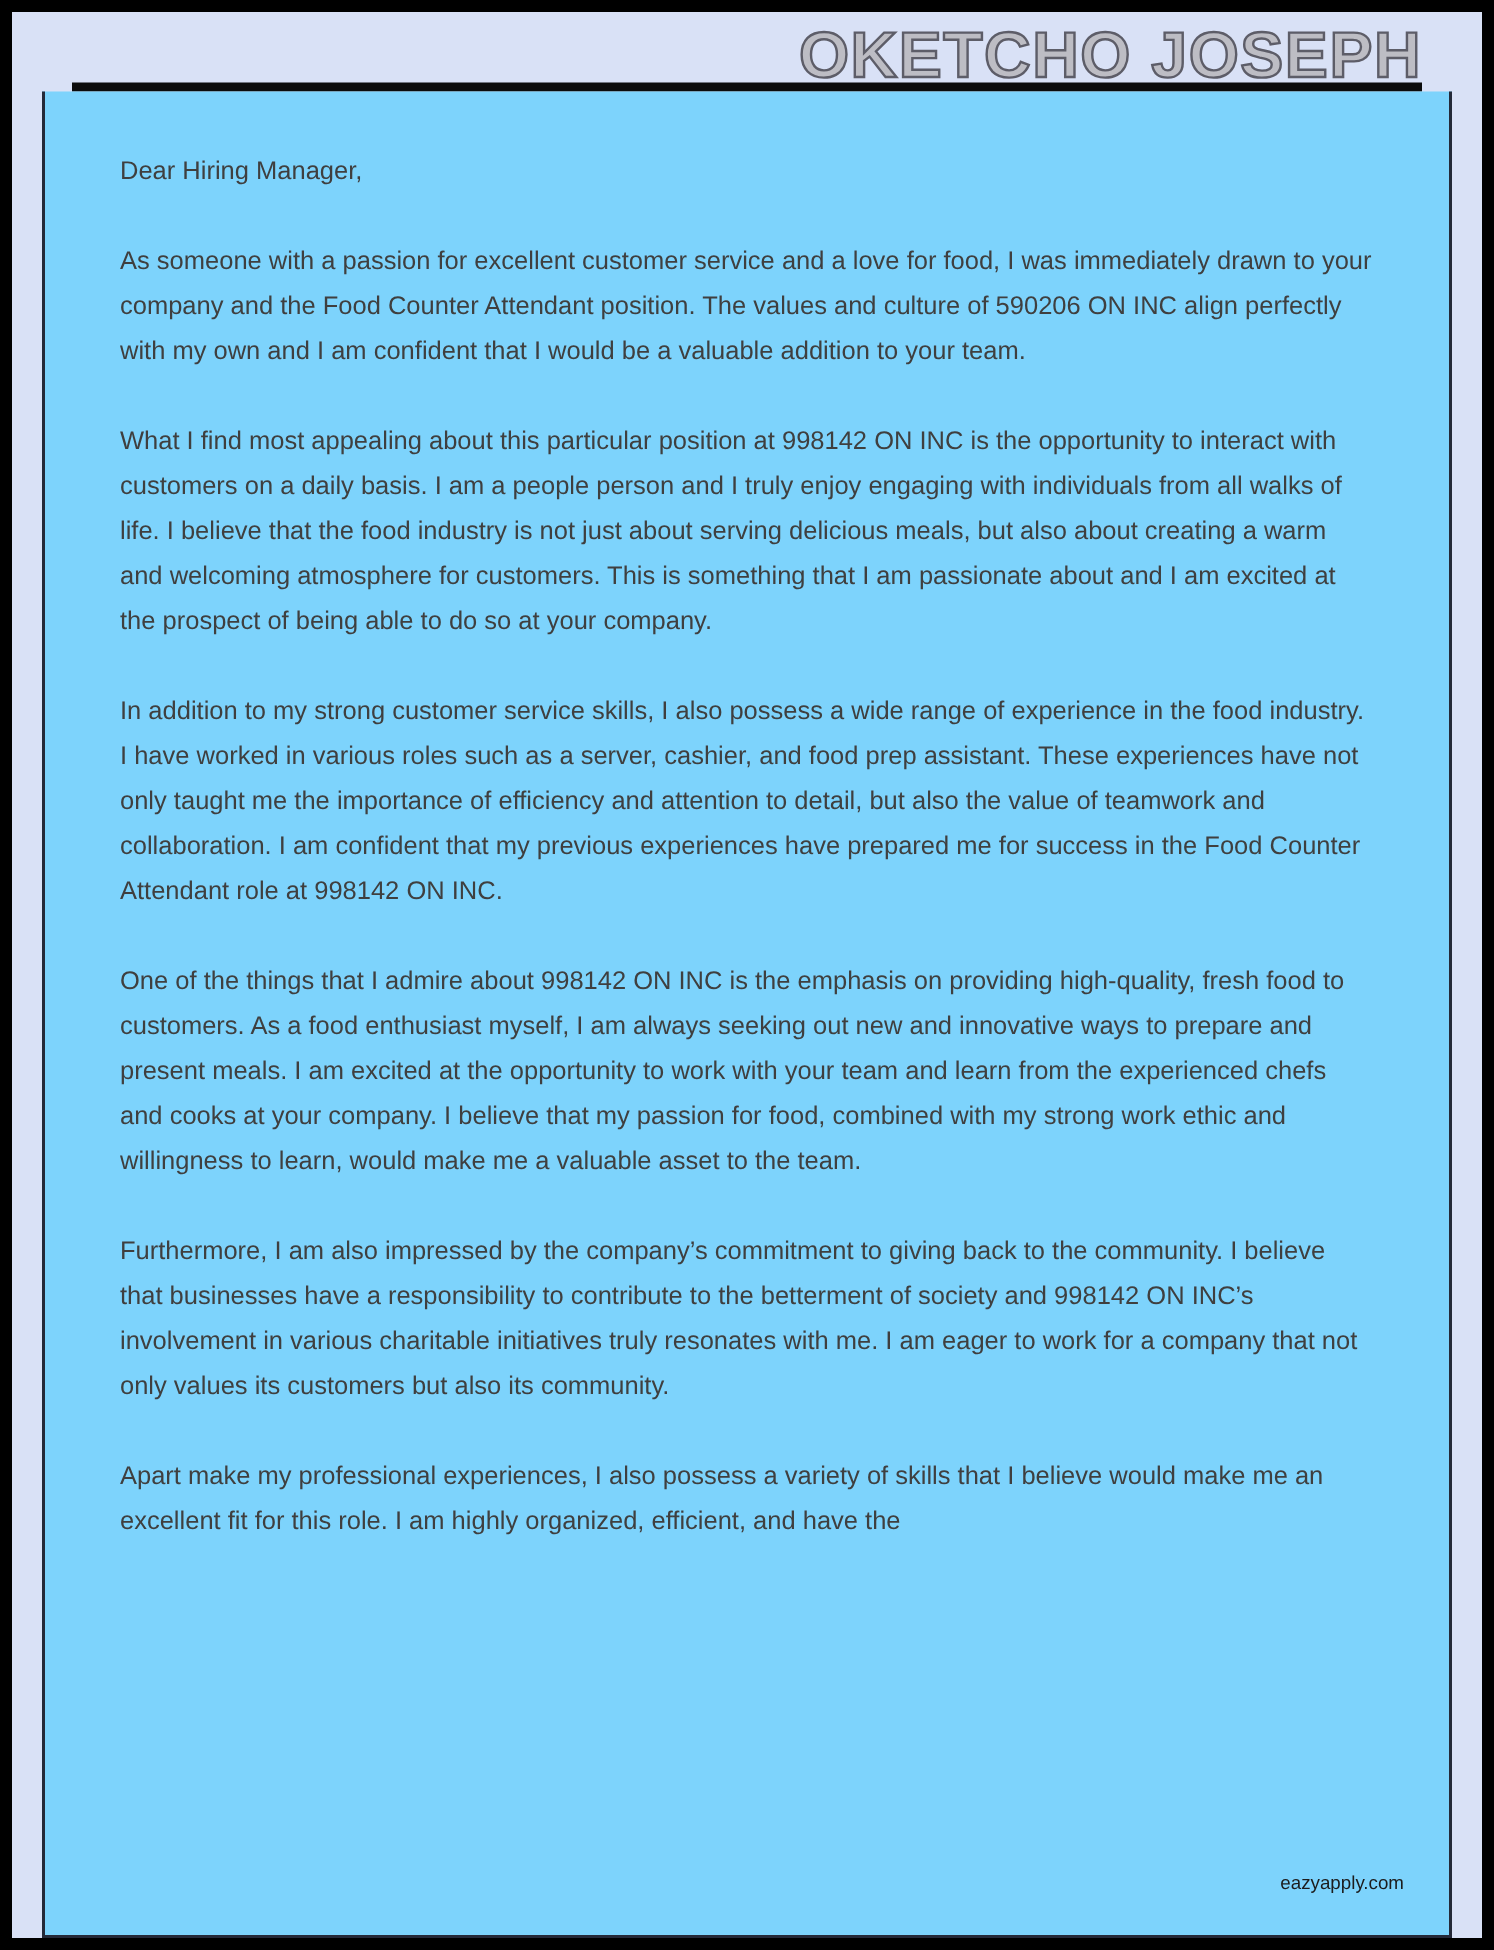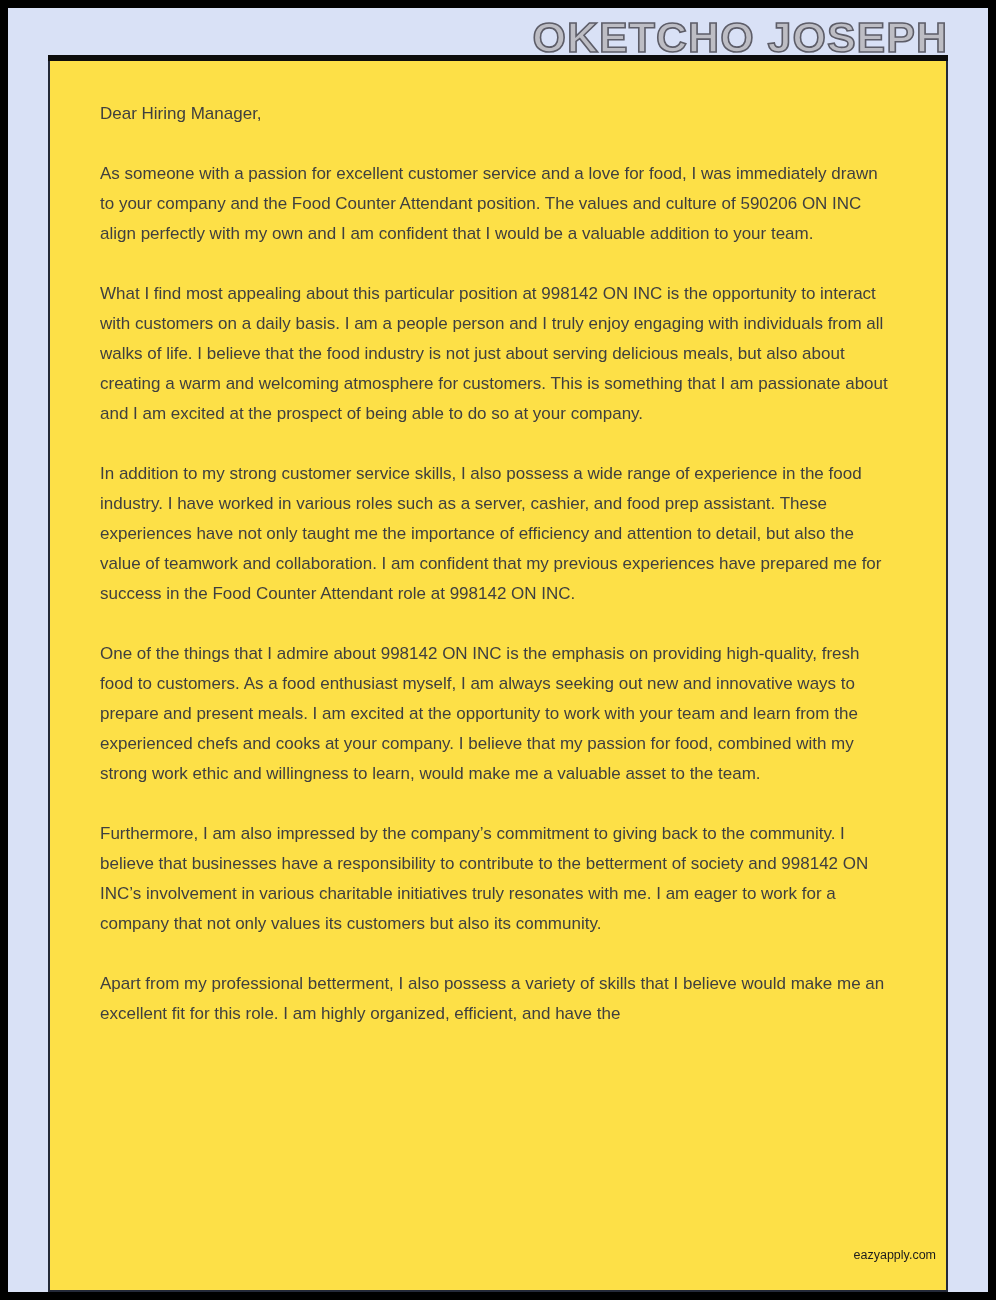--- a/index.html
+++ b/index.html
@@ -51,22 +51,22 @@
 
   .header-rule {
     height: 6px;
     margin: 0 40px;
     background: #0c0c0c;
     flex: 0 0 auto;
   }
 
   .letter-sheet {
     flex: 1 1 auto;
-    margin: 0 40px;
-    background: #fde047;
+    margin: 0 20px;
+    background: #7dd3fc;
     border-left: 2px solid #242938;
     border-right: 2px solid #242938;
     border-bottom: 2px solid #242938;
     padding: 38px 50px 0 50px;
     overflow: hidden;
     position: relative;
   }
 
   .letter-sheet p {
     font-size: 17px;
@@ -104,19 +104,19 @@
       <p>As someone with a passion for excellent customer service and a love for food, I was immediately drawn to your company and the Food Counter Attendant position. The values and culture of 590206 ON INC align perfectly with my own and I am confident that I would be a valuable addition to your team.</p>
 
       <p>What I find most appealing about this particular position at 998142 ON INC is the opportunity to interact with customers on a daily basis. I am a people person and I truly enjoy engaging with individuals from all walks of life. I believe that the food industry is not just about serving delicious meals, but also about creating a warm and welcoming atmosphere for customers. This is something that I am passionate about and I am excited at the prospect of being able to do so at your company.</p>
 
       <p>In addition to my strong customer service skills, I also possess a wide range of experience in the food industry. I have worked in various roles such as a server, cashier, and food prep assistant. These experiences have not only taught me the importance of efficiency and attention to detail, but also the value of teamwork and collaboration. I am confident that my previous experiences have prepared me for success in the Food Counter Attendant role at 998142 ON INC.</p>
 
       <p>One of the things that I admire about 998142 ON INC is the emphasis on providing high-quality, fresh food to customers. As a food enthusiast myself, I am always seeking out new and innovative ways to prepare and present meals. I am excited at the opportunity to work with your team and learn from the experienced chefs and cooks at your company. I believe that my passion for food, combined with my strong work ethic and willingness to learn, would make me a valuable asset to the team.</p>
 
       <p>Furthermore, I am also impressed by the company’s commitment to giving back to the community. I believe that businesses have a responsibility to contribute to the betterment of society and 998142 ON INC’s involvement in various charitable initiatives truly resonates with me. I am eager to work for a company that not only values its customers but also its community.</p>
 
-      <p>Apart from my professional betterment, I also possess a variety of skills that I believe would make me an excellent fit for this role. I am highly organized, efficient, and have the</p>
+      <p>Apart make my professional experiences, I also possess a variety of skills that I believe would make me an excellent fit for this role. I am highly organized, efficient, and have the</p>
     </div>
 
     <div class="watermark">eazyapply.com</div>
 
   </div>
 </div>
 
 </body></html>

